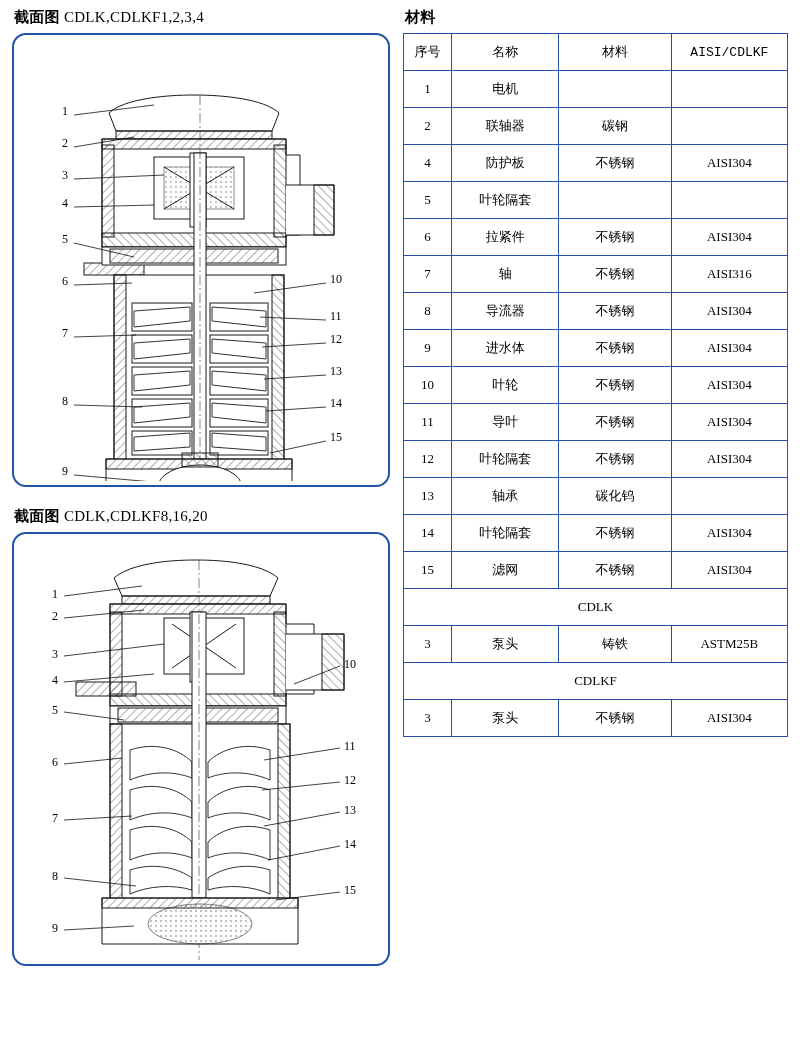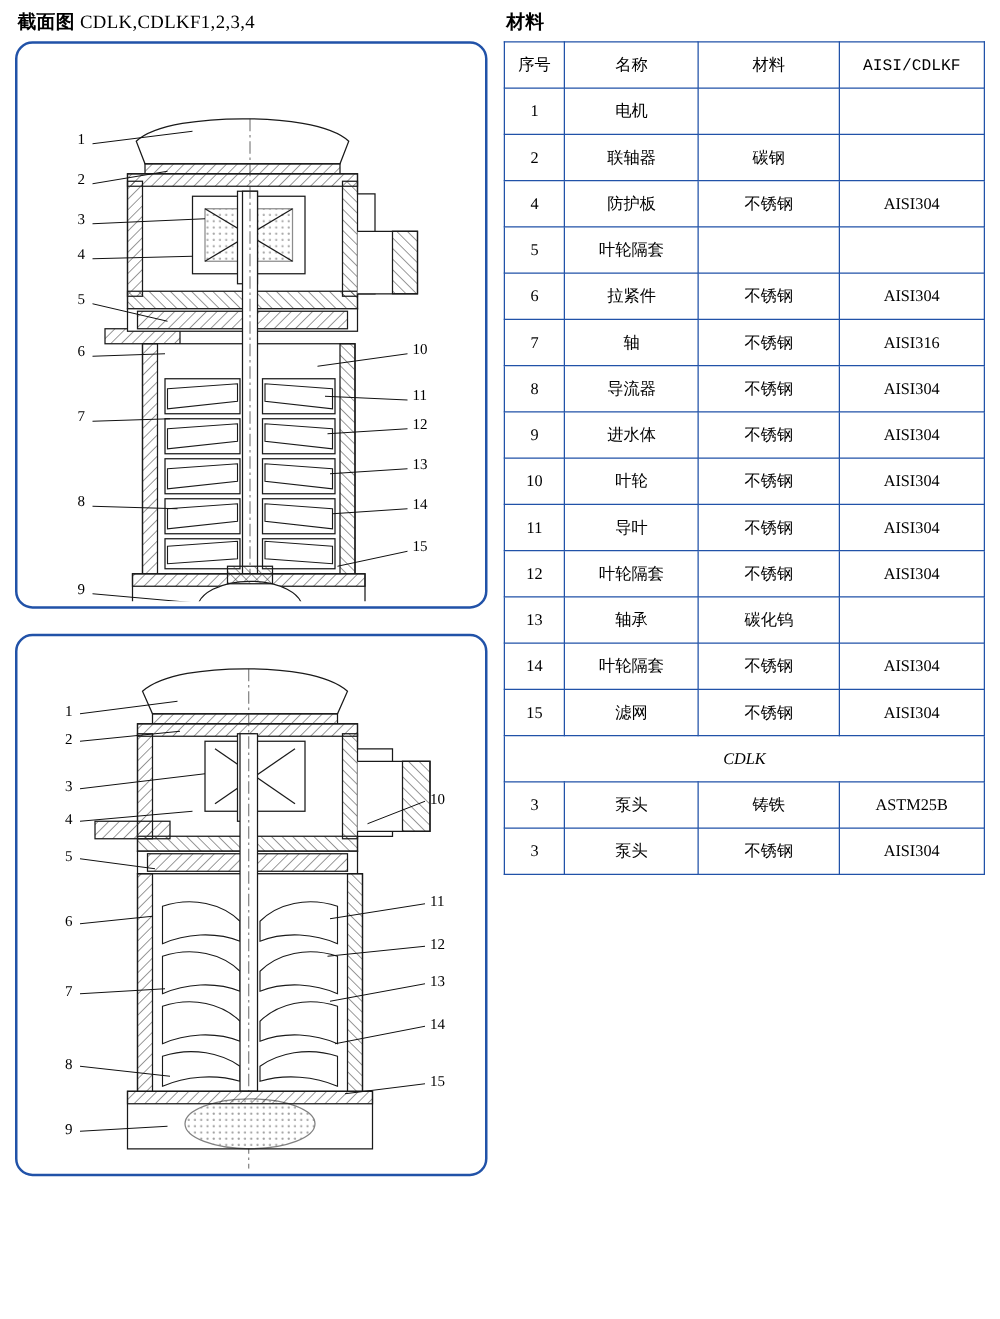--- a/index.html
+++ b/index.html
@@ -84,21 +84,21 @@
   table.mat th {
     font-weight: normal;
     font-family: Liberation Mono, monospace;
   }
   table.mat col.c0 { width: 48px; }
   table.mat col.c1 { width: 107px; }
   table.mat col.c2 { width: 112px; }
   table.mat col.c3 { width: 116px; }
   td.name-cell { text-align: left; padding-left: 14px; }
   td.latin { font-family: "Liberation Serif", serif; font-size: 13px; }
-  td.group { font-family: "Liberation Serif", serif; font-size: 13px; font-style: italic; }
+  td.group { font-family: "Liberation Serif", serif; font-size: 13px; }
 </style>
 </head>
 <body>
 
 <div class="page">
 
   <div class="left-col">
 
     <div class="section-title">
       <span>截面图</span><span class="model">CDLK,CDLKF1,2,3,4</span>
@@ -216,20 +216,23 @@
           <line x1="312" y1="308" x2="248" y2="312"></line>
           <line x1="312" y1="340" x2="250" y2="344"></line>
           <line x1="312" y1="372" x2="252" y2="376"></line>
           <line x1="312" y1="406" x2="256" y2="418"></line>
         </g>
       </svg>
     </div>
 
     <div class="spacer-title"></div>
 
+    <div class="section-title">
+      <span>截面图</span><span class="model">CDLK,CDLKF8,16,20</span>
+    </div>
 
     <div class="diagram-box" id="diagram-box-2">
       <svg width="374" height="426" viewBox="0 0 374 426">
         <g stroke="#1a1a1a" fill="none" stroke-width="1">
 
           <path d="M100,44 C116,30 152,26 182,26 C212,26 248,30 264,44 L256,62 L108,62 Z" fill="#ffffff"></path>
           <rect x="108" y="62" width="148" height="8" fill="url(#hatchA)"></rect>
 
           <path d="M96,70 L272,70 L272,90 L300,90 L300,160 L272,160 L272,172 L96,172 L96,70 Z" fill="#ffffff"></path>
           <rect x="96" y="70" width="176" height="10" fill="url(#hatchA)"></rect>
@@ -418,20 +421,23 @@
         <tr>
           <td class="group" colspan="4">CDLK</td>
         </tr>
         <tr>
           <td class="latin">3</td>
           <td class="name-cell">泵头</td>
           <td>铸铁</td>
           <td class="latin">ASTM25B</td>
         </tr>
         <tr>
+          <td class="group" colspan="4">CDLKF</td>
+        </tr>
+        <tr>
           <td class="latin">3</td>
           <td class="name-cell">泵头</td>
           <td>不锈钢</td>
           <td class="latin">AISI304</td>
         </tr>
       </tbody>
     </table>
   </div>
 
 </div>

